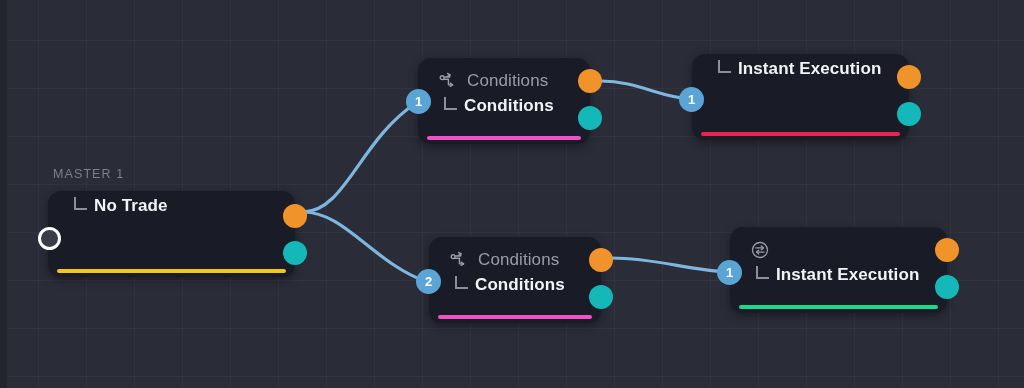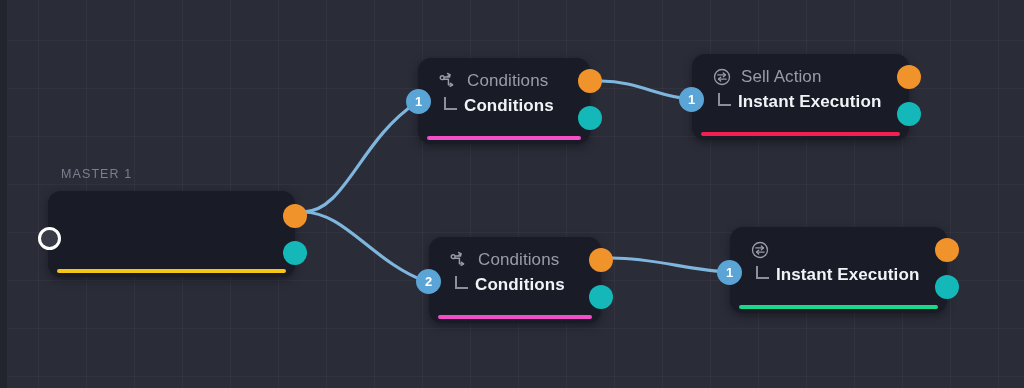--- a/index.html
+++ b/index.html
@@ -125,21 +125,20 @@
     line-height: 1;
   }
 
   #master-label {
     position: absolute;
     left: 53px; top: 167px;
     color: #7b7e8c;
     font-size: 12.5px;
     letter-spacing: 1.1px;
     font-weight: 400;
-    margin-left: 8px;
   }
   #start-handle {
     position: absolute;
     left: 38px; top: 227px;
     width: 23px; height: 23px;
     border-radius: 50%;
     border: 3.5px solid #ffffff;
     background: #3a3d48;
     box-sizing: border-box;
   }
@@ -157,20 +156,24 @@
       <path d="M 303,212 C 345,212 372,262 427,282"></path>
       <path d="M 601,81 C 638,81 660,98 692,99"></path>
       <path d="M 612,258 C 655,258 692,271 730,272"></path>
     </g>
   </svg>
 
   <div id="master-label">MASTER 1</div>
 
   <div class="node" style="left:48px; top:191px; width:247px; height:86px;">
     <div class="node-inner">
+      <div class="row-sub">
+        <span class="tree-glyph"></span>
+        <span class="sub-text">No Trade</span>
+      </div>
       <div class="accent" style="background:#f5c518;"></div>
     </div>
     <div class="port port-orange" style="right:-12px; top:13px;"></div>
     <div class="port port-teal" style="right:-12px; top:50px;"></div>
   </div>
 
   <div id="start-handle"></div>
 
   <div class="node" style="left:418px; top:58px; width:172px; height:86px;">
     <div class="node-inner">
@@ -213,56 +216,46 @@
       </div>
       <div class="accent" style="background:#f24fc8;"></div>
     </div>
     <div class="port port-orange" style="right:-12px; top:11px;"></div>
     <div class="port port-teal" style="right:-12px; top:48px;"></div>
     <div class="badge" style="left:-13px; top:32px;">2</div>
   </div>
 
   <div class="node" style="left:692px; top:54px; width:217px; height:86px;">
     <div class="node-inner">
+      <div class="row-sub">
+        <span class="tree-glyph"></span>
+        <span class="sub-text">Instant Execution</span>
+      </div>
+      <div class="accent" style="background:#f0214f;"></div>
+    </div>
+    <div class="port port-orange" style="right:-12px; top:11px;"></div>
+    <div class="port port-teal" style="right:-12px; top:48px;"></div>
+    <div class="badge" style="left:-13px; top:33px;">1</div>
+  </div>
+
+  <div class="node" style="left:730px; top:227px; width:217px; height:86px;">
+    <div class="node-inner">
       <div class="row-title">
         <svg class="icon" viewBox="0 0 24 24" fill="none" stroke="#9a9ca8" stroke-width="1.6" stroke-linecap="round" stroke-linejoin="round">
           <circle cx="12" cy="12" r="9"></circle>
           <path d="M7 9.5 H16"></path>
           <path d="M13.6 7.2 L16.2 9.5 L13.6 11.8"></path>
           <path d="M17 14.5 H8"></path>
           <path d="M10.4 12.2 L7.8 14.5 L10.4 16.8"></path>
         </svg>
-        <span class="title-text">Sell Action</span>
       </div>
       <div class="row-sub">
         <span class="tree-glyph"></span>
         <span class="sub-text">Instant Execution</span>
       </div>
-      <div class="accent" style="background:#f0214f;"></div>
+      <div class="accent" style="background:#19d98c;"></div>
     </div>
     <div class="port port-orange" style="right:-12px; top:11px;"></div>
     <div class="port port-teal" style="right:-12px; top:48px;"></div>
     <div class="badge" style="left:-13px; top:33px;">1</div>
   </div>
 
-  <div class="node" style="left:730px; top:227px; width:217px; height:86px;">
-    <div class="node-inner">
-      <div class="row-title">
-        <svg class="icon" viewBox="0 0 24 24" fill="none" stroke="#9a9ca8" stroke-width="1.6" stroke-linecap="round" stroke-linejoin="round">
-          <circle cx="12" cy="12" r="9"></circle>
-          <path d="M7 9.5 H16"></path>
-          <path d="M13.6 7.2 L16.2 9.5 L13.6 11.8"></path>
-          <path d="M17 14.5 H8"></path>
-          <path d="M10.4 12.2 L7.8 14.5 L10.4 16.8"></path>
-        </svg>
-      </div>
-      <div class="row-sub">
-        <span class="tree-glyph"></span>
-        <span class="sub-text">Instant Execution</span>
-      </div>
-      <div class="accent" style="background:#19d98c;"></div>
-    </div>
-    <div class="port port-orange" style="right:-12px; top:11px;"></div>
-    <div class="port port-teal" style="right:-12px; top:48px;"></div>
-    <div class="badge" style="left:-13px; top:33px;">1</div>
-  </div>
-
 </div>
 
 </body></html>

